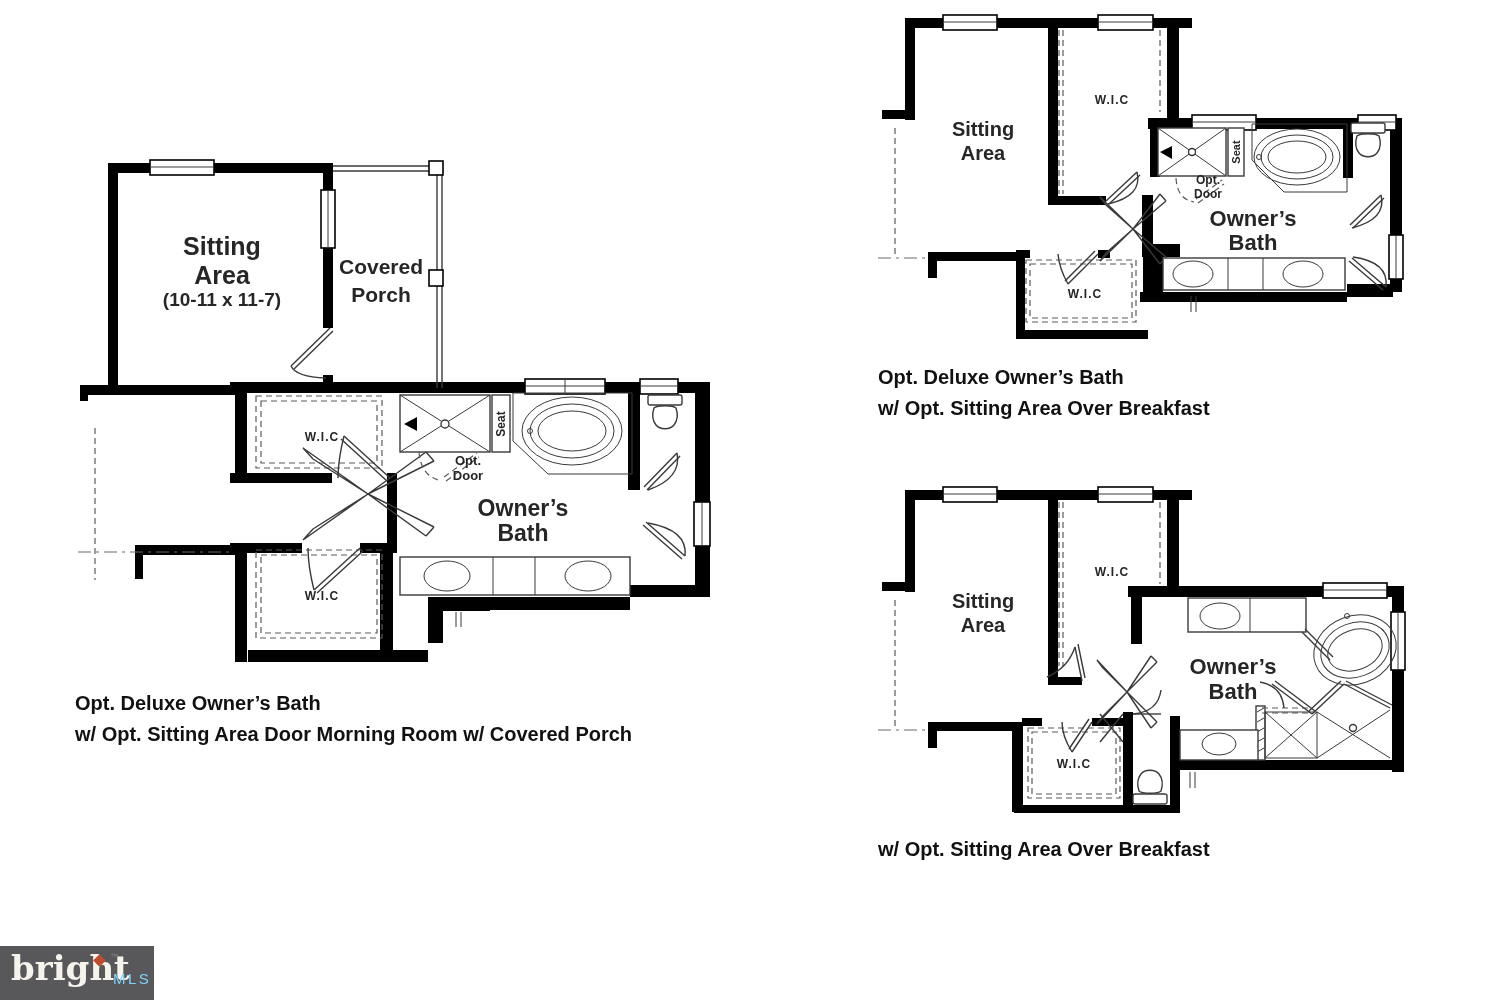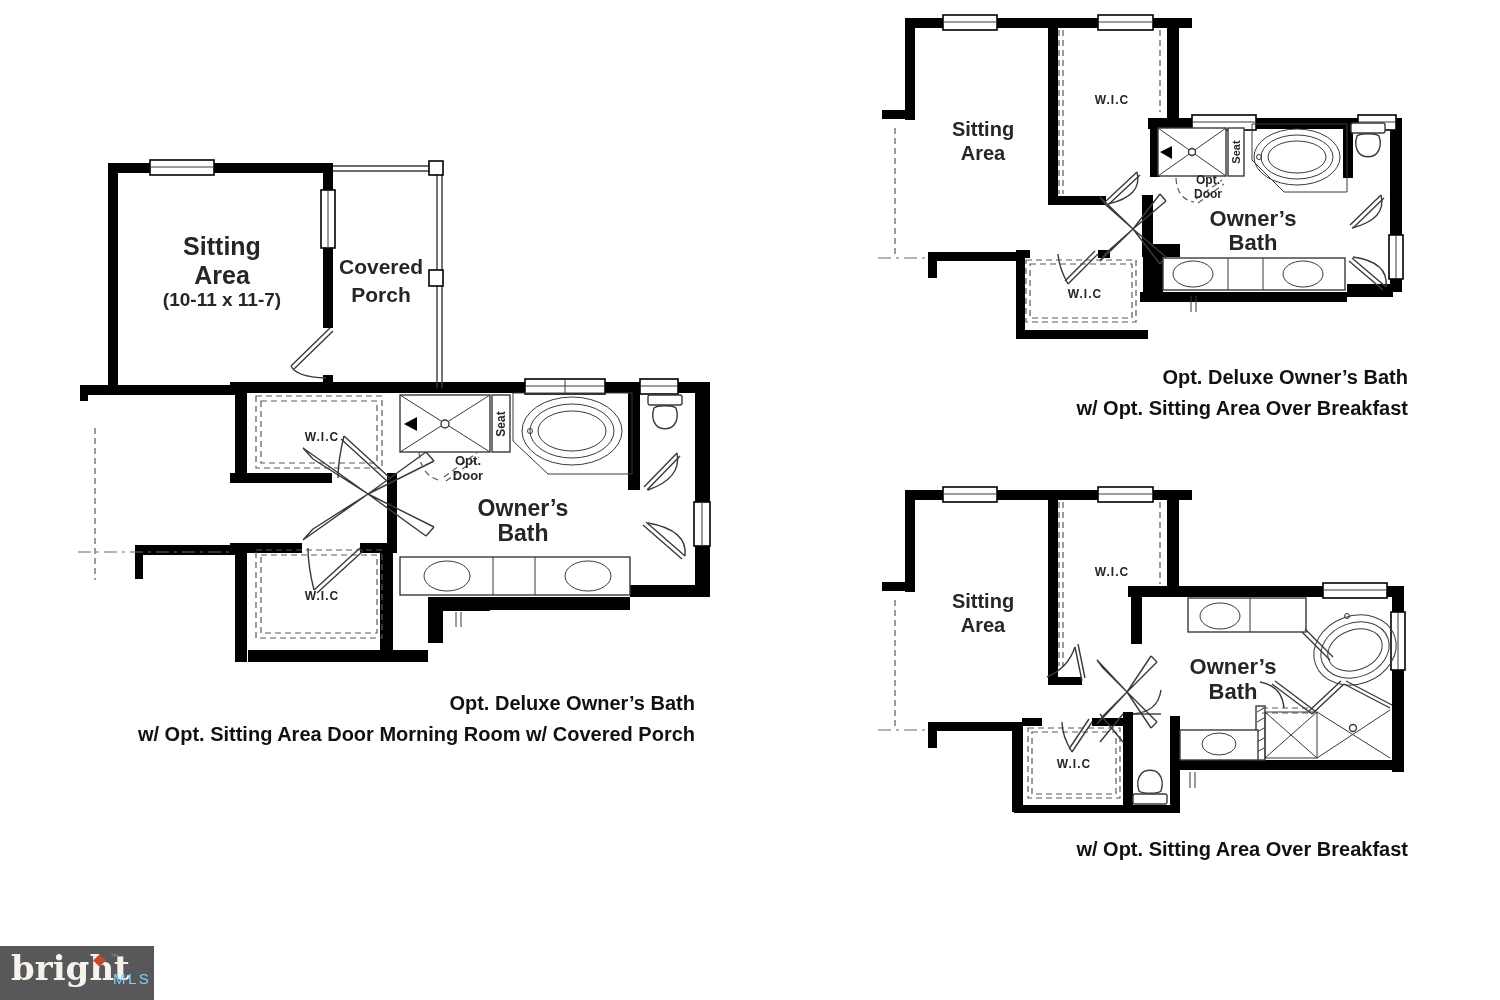--- a/index.html
+++ b/index.html
@@ -7,21 +7,21 @@
           font-family:"Liberation Sans",sans-serif;}
   svg{position:absolute;left:0;top:0;}
   .w  {fill:#000000;}
   .ln {fill:none;stroke:#3a3a3a;stroke-width:1.4;}
   .lt {fill:none;stroke:#3a3a3a;stroke-width:1;}
   .dsh{fill:none;stroke:#5a5a5a;stroke-width:1.2;stroke-dasharray:6 4;}
   .ddt{fill:none;stroke:#6a6a6a;stroke-width:1.2;stroke-dasharray:13 5 3 5;}
   .win{fill:#ffffff;stroke:#000000;stroke-width:1.6;}
   .fx {fill:#ffffff;stroke:#3a3a3a;stroke-width:1.4;}
   text.t{font-family:"Liberation Sans",sans-serif;font-weight:700;fill:#262626;text-anchor:middle;}
-  .cap{position:absolute;text-align:right;font-weight:700;color:#111111;}
+  .cap{position:absolute;text-align:left;font-weight:700;color:#111111;}
   .cap .l1,.cap .l2{display:block;}
   .caption{font-size:20px;line-height:31px;}
   .title{font-size:27px;line-height:40px;letter-spacing:.5px;}
   .wm{position:absolute;left:0;top:946px;width:154px;height:54px;background:#58585a;}
   .wm .brand{position:absolute;left:11px;top:2px;font-family:"DejaVu Serif","Liberation Serif",serif;
              font-weight:700;font-size:34px;color:#f6f3ec;}
   .wm .diamond{position:absolute;left:95px;top:10px;width:9px;height:9px;background:#c04a2b;
                transform:rotate(45deg);}
   .wm .tm{position:absolute;left:110px;top:6px;font-size:8px;color:#8a8a8e;}
   .wm .mls{position:absolute;left:113px;top:24px;font-size:15px;letter-spacing:2.5px;color:#7dd3fc;}

